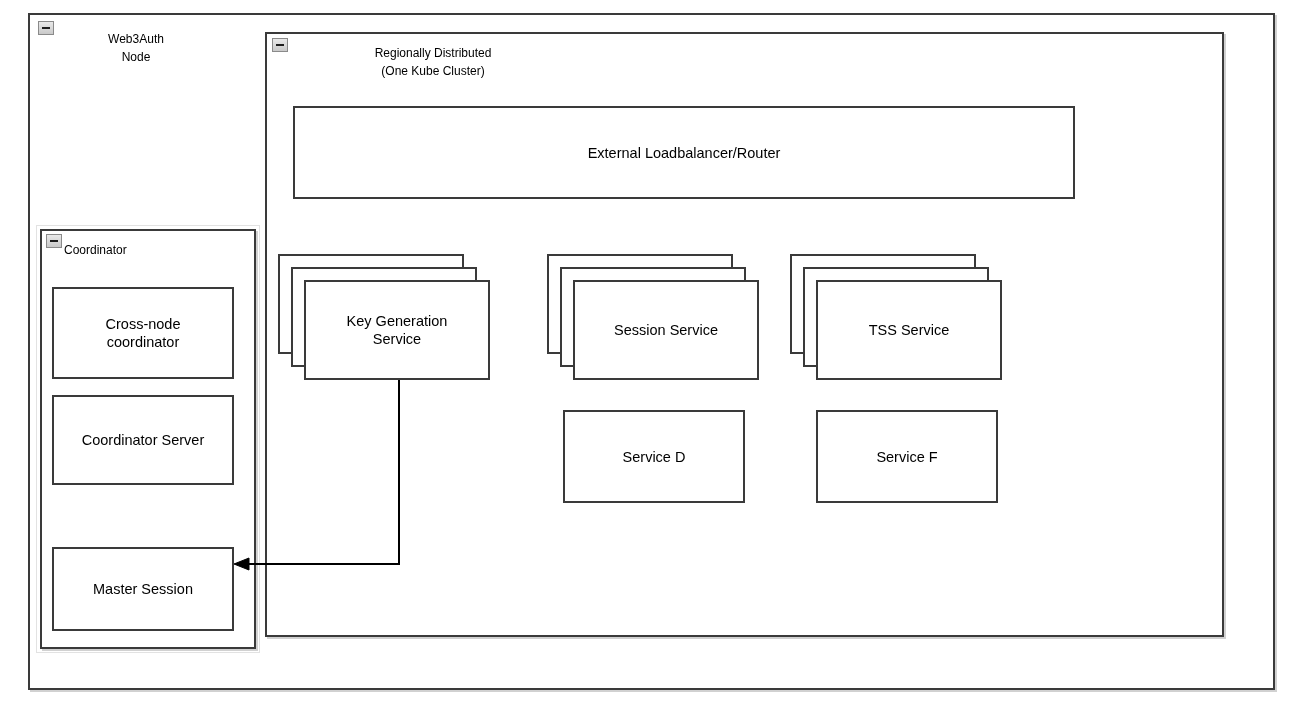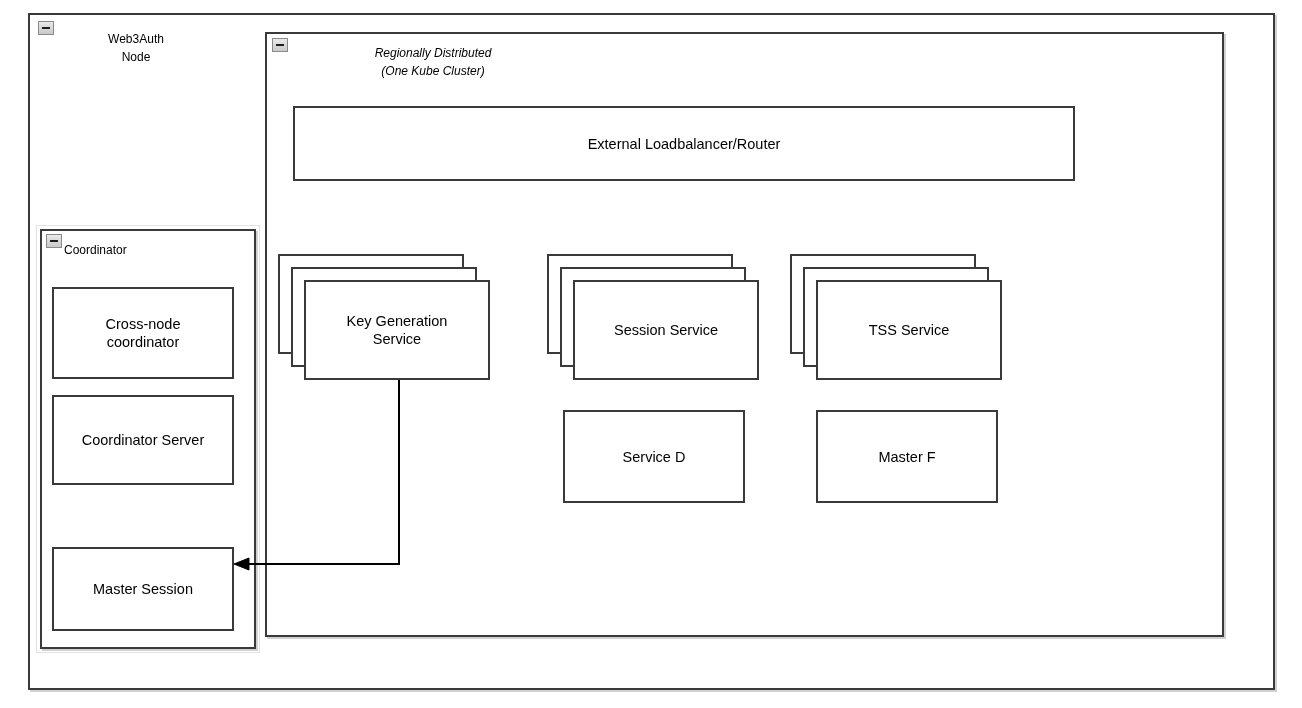--- a/index.html
+++ b/index.html
@@ -113,24 +113,24 @@
 
   <div class="collapse-icon" style="left:38px; top:21px;"></div>
 
   <div class="container-title" style="left:46px; top:30px; width:180px;">Web3Auth
 Node</div>
 
   <div class="abs container-box" style="left:265px; top:32px; width:959px; height:605px;"></div>
 
   <div class="collapse-icon" style="left:272px; top:38px;"></div>
 
-  <div class="container-title" style="left:288px; top:44px; width:290px; text-align:center;font-style:italic;">Regionally Distributed
+  <div class="container-title" style="left:288px; top:44px; width:290px; text-align:center;">Regionally Distributed
 (One Kube Cluster)</div>
 
-  <div class="abs node-box" style="left:293px; top:106px; width:782px; height:75px;">External Loadbalancer/Router</div>
+  <div class="abs node-box" style="left:293px; top:106px; width:782px; height:93px;">External Loadbalancer/Router</div>
 
   <div class="stack" style="left:278px; top:254px; width:212px; height:126px;">
     <div class="layer" style="left:0px;  top:0px;  width:186px; height:100px;"></div>
     <div class="layer" style="left:13px; top:13px; width:186px; height:100px;"></div>
     <div class="layer front" style="left:26px; top:26px; width:186px; height:100px;">Key Generation
 Service</div>
   </div>
 
   <div class="stack" style="left:547px; top:254px; width:212px; height:106px;">
     <div class="layer" style="left:0px;  top:0px;  width:186px; height:100px;"></div>
@@ -139,21 +139,21 @@
   </div>
 
   <div class="stack" style="left:790px; top:254px; width:212px; height:126px;">
     <div class="layer" style="left:0px;  top:0px;  width:186px; height:100px;"></div>
     <div class="layer" style="left:13px; top:13px; width:186px; height:100px;"></div>
     <div class="layer front" style="left:26px; top:26px; width:186px; height:100px;">TSS Service</div>
   </div>
 
   <div class="abs node-box" style="left:563px; top:410px; width:182px; height:93px;">Service D</div>
 
-  <div class="abs node-box" style="left:816px; top:410px; width:182px; height:93px;">Master F</div>
+  <div class="abs node-box" style="left:816px; top:410px; width:182px; height:93px;">Service F</div>
 
   <div class="abs sel-halo" style="left:36px; top:225px; width:224px; height:428px;"></div>
 
   <div class="abs container-box" style="left:40px; top:229px; width:216px; height:420px;"></div>
 
   <div class="collapse-icon" style="left:46px; top:234px;"></div>
 
   <div class="container-title" style="left:64px; top:241px; width:140px; text-align:left;">Coordinator</div>
 
   <div class="abs node-box" style="left:52px; top:287px; width:182px; height:92px;">Cross-node

